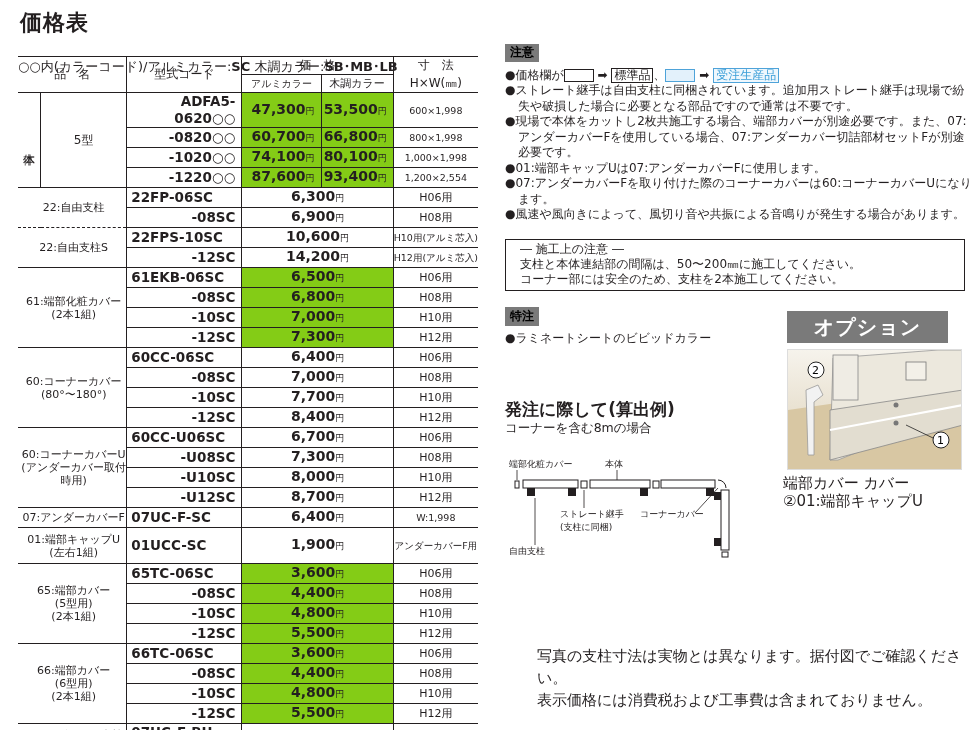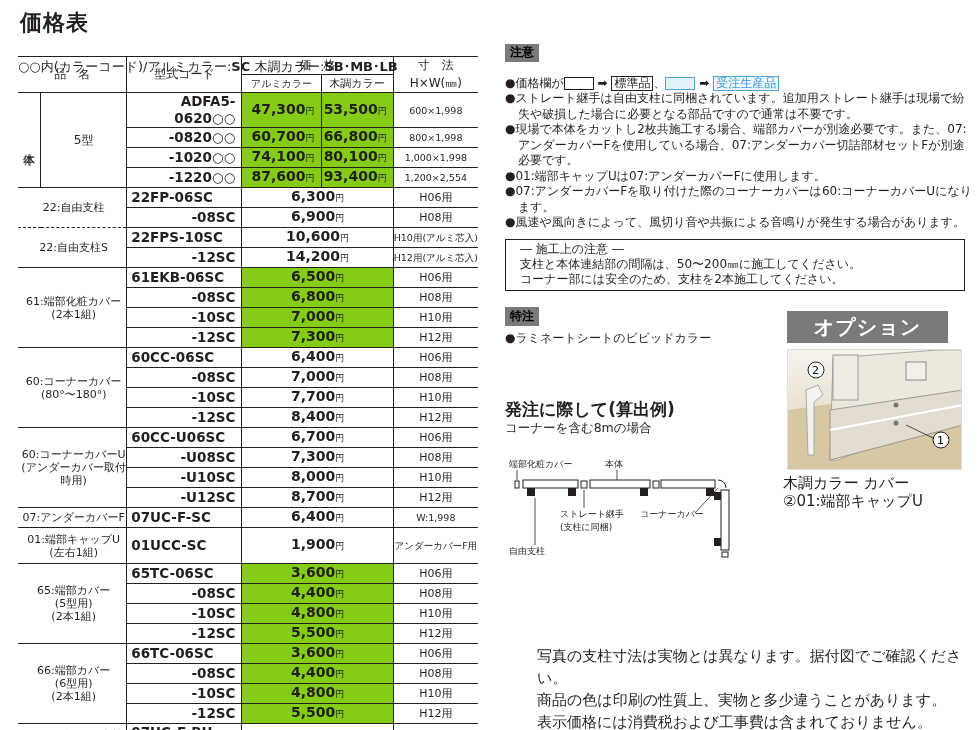--- a/index.html
+++ b/index.html
@@ -245,21 +245,21 @@
         <td colspan="2" rowspan="1" class="name" style="font-size:9px;white-space:nowrap;white-space:pre-line">07:アンダーカバー切詰部材セットF</td>
         <td class="vl code left">07UC-F-BU-SC</td>
         <td colspan="2" class="vl pr2"></td>
         <td class="vl sz">サイズ共通</td>
       </tr>
     </tbody>
 </table>
 
 <div class="notes">
   <span class="tag">注意</span>
-  <div style="margin-top:14px">
+  <div style="margin-top:6px">
     <span>●価格欄が</span><span class="box"></span> <span>➡</span> <span class="lab">標準品</span><span>、</span><span class="box bl"></span> <span>➡</span> <span class="lab bl">受注生産品</span>
   </div>
   <div class="li">●ストレート継手は自由支柱に同梱されています。追加用ストレート継手は現場で紛失や破損した場合に必要となる部品ですので通常は不要です。</div>
   <div class="li">●現場で本体をカットし2枚共施工する場合、端部カバーが別途必要です。また、07:アンダーカバーFを使用している場合、07:アンダーカバー切詰部材セットFが別途必要です。</div>
   <div class="li">●01:端部キャップUは07:アンダーカバーFに使用します。</div>
   <div class="li">●07:アンダーカバーFを取り付けた際のコーナーカバーは60:コーナーカバーUになります。</div>
   <div class="li">●風速や風向きによって、風切り音や共振による音鳴りが発生する場合があります。</div>
 </div>
 
 <div class="caution">
@@ -286,21 +286,21 @@
     <circle cx="108" cy="73" r="2.5" fill="#777"></circle>
     <path d="M18,40 L30,35 L35,45 L26,52 L26,105 L20,105 Z" fill="#f2f2f2" stroke="#999" stroke-width="0.8"></path>
     <circle cx="28" cy="20" r="8" fill="#fff" stroke="#222" stroke-width="1"></circle>
     <text x="24" y="24" font-size="11" font-family="DejaVu Sans, sans-serif">2</text>
     <circle cx="153" cy="90" r="8" fill="#fff" stroke="#222" stroke-width="1"></circle>
     <text x="149" y="94" font-size="11" font-family="DejaVu Sans, sans-serif">1</text>
     <line x1="145" y1="88" x2="118" y2="75" stroke="#222" stroke-width="0.8"></line>
   </svg>
 </div>
 <div class="option-cap">
-  <div>木調カラー カバー</div>
+  <div>端部カバー カバー</div>
   <div>②01:端部キャップU</div>
 </div>
 
 <div class="calc-title">発注に際して(算出例)</div>
 <div class="calc-sub">コーナーを含む8mの場合</div>
 <div class="diagram">
   <svg width="240" height="120" viewBox="0 0 240 120" font-family="DejaVu Sans, sans-serif" font-size="9" fill="#231f20">
     <text x="4" y="17">端部化粧カバー</text>
     <text x="100" y="17">本体</text>
     <line x1="12" y1="20" x2="12" y2="30" stroke="#231f20" stroke-width="0.8"></line>
@@ -325,15 +325,14 @@
     <line x1="79" y1="40" x2="79" y2="58" stroke="#231f20" stroke-width="0.8"></line>
     <text x="55" y="67">ストレート継手</text>
     <text x="55" y="80">(支柱に同梱)</text>
     <line x1="190" y1="63" x2="213" y2="38" stroke="#231f20" stroke-width="0.8"></line>
     <text x="135" y="67">コーナーカバー</text>
   </svg>
 </div>
 
 <div class="disclaimer">
   <div>写真の支柱寸法は実物とは異なります。据付図でご確認ください。</div>
-  <div>商品の色は印刷の性質上、実物と多少違うことがあります。</div>
   <div>表示価格には消費税および工事費は含まれておりません。</div>
 </div>
 
 </body></html>

